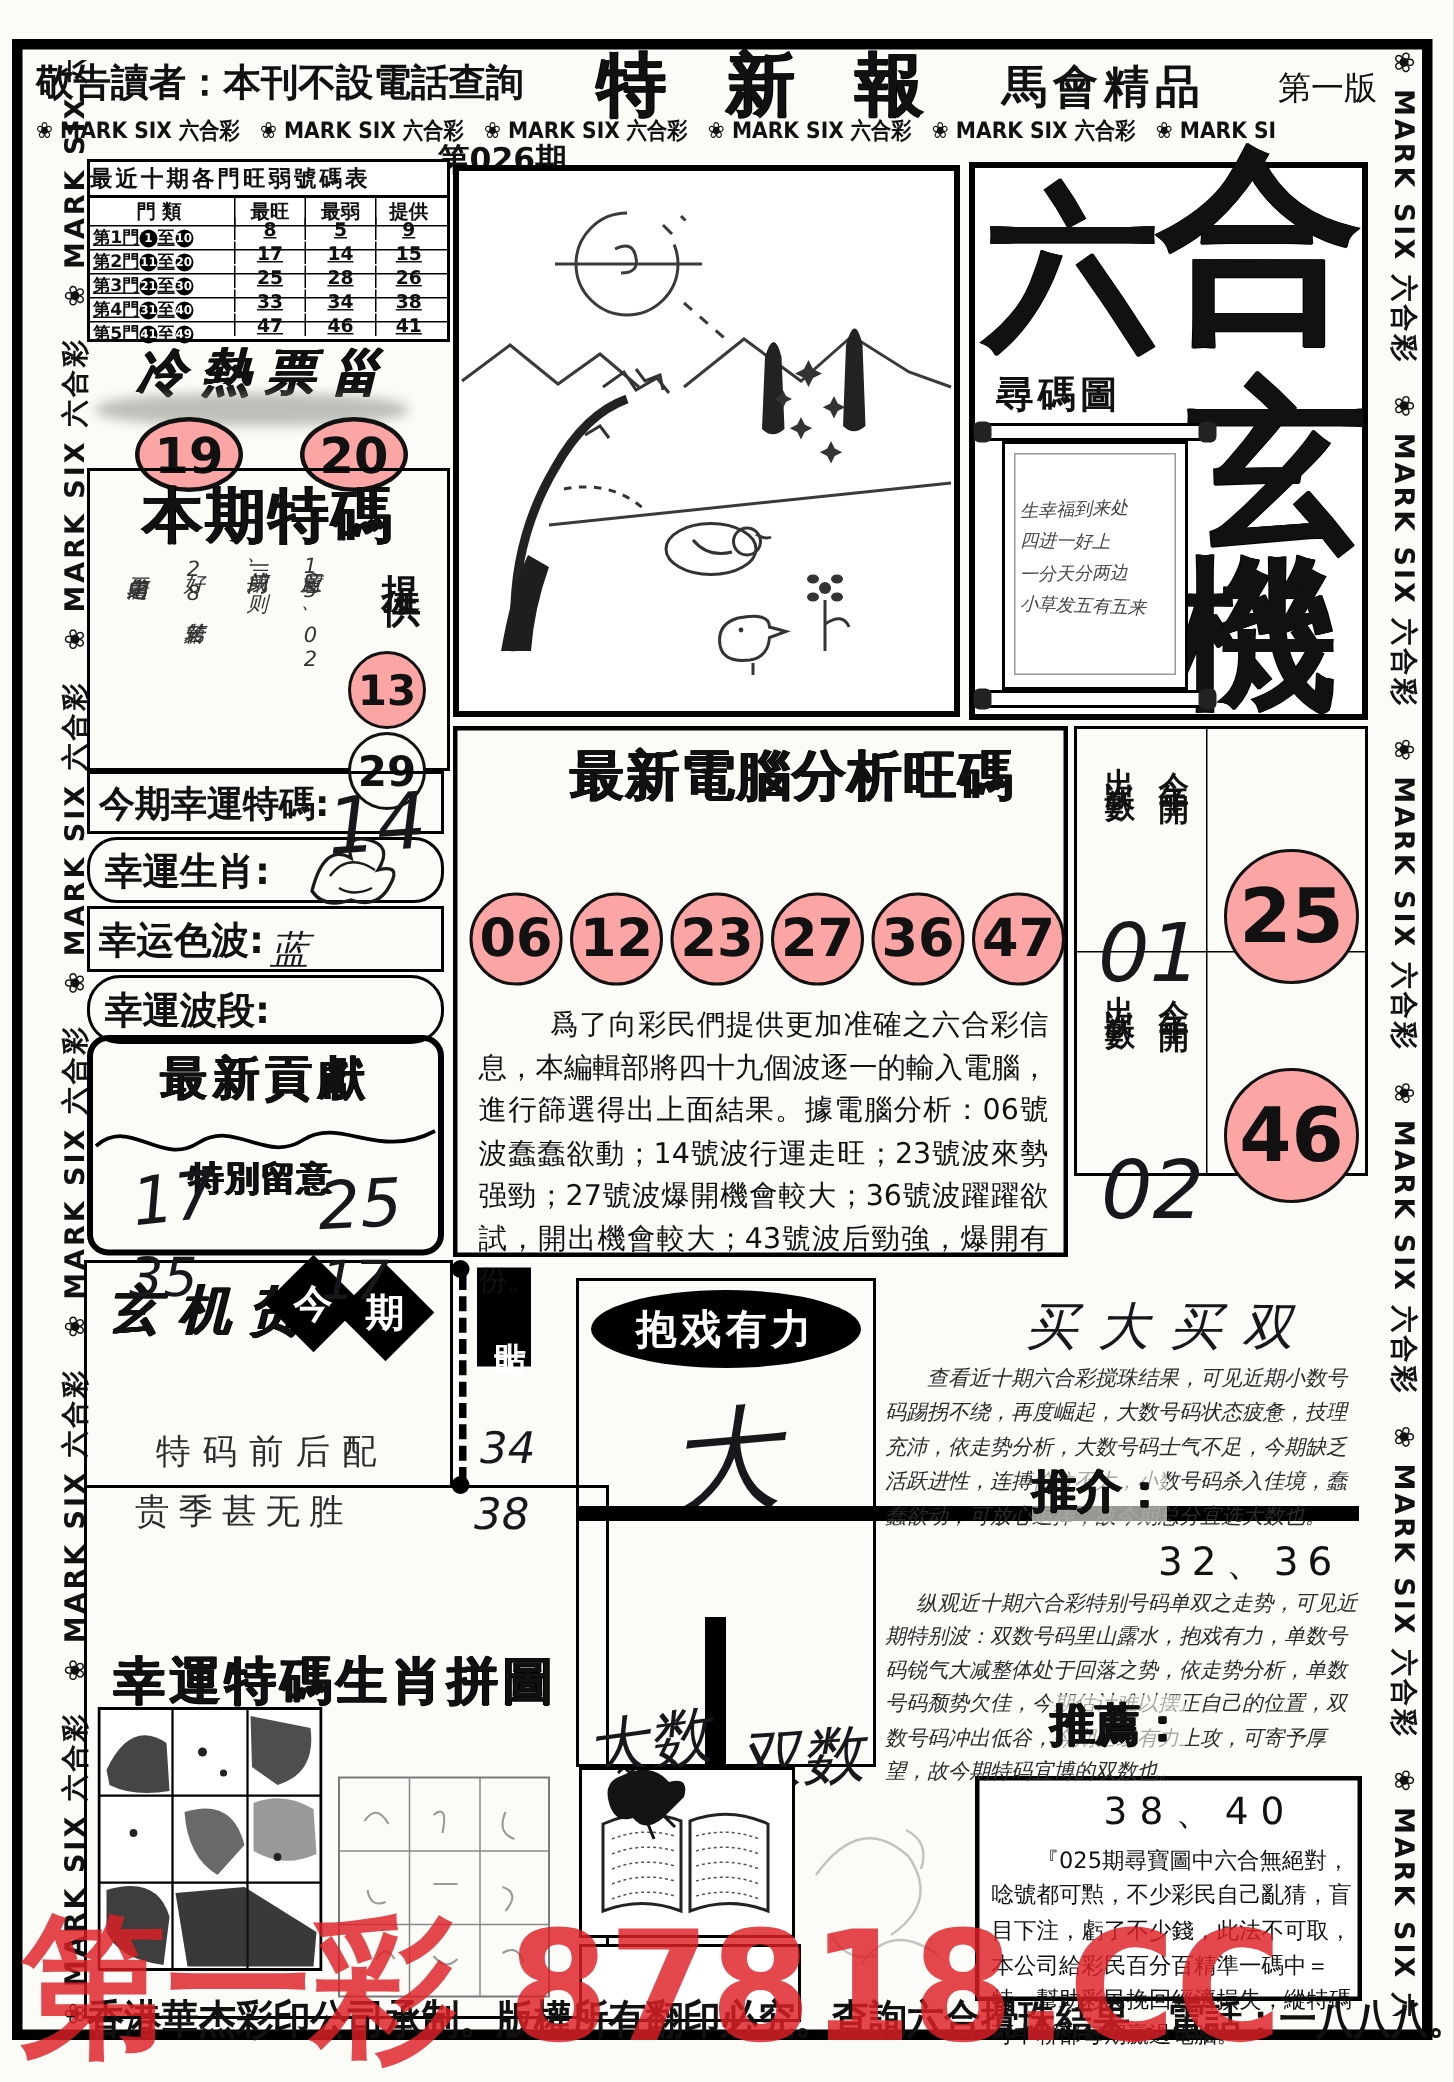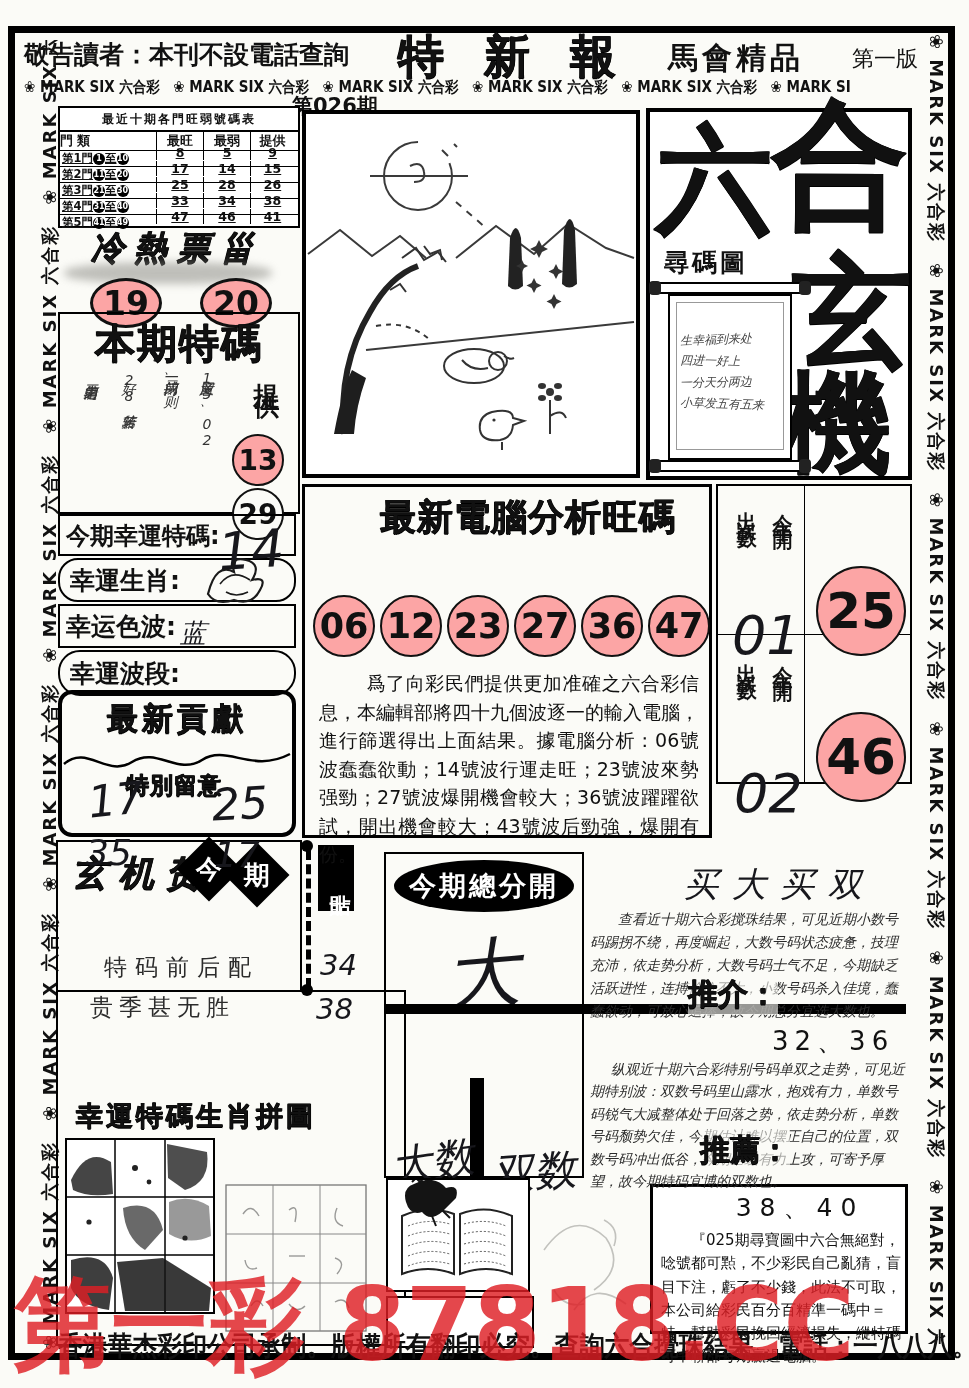--- a/index.html
+++ b/index.html
@@ -43,23 +43,23 @@
   <div class="abs bold" style="left:948px;top:34px;width:1310px;font-size:18px;letter-spacing:2px;white-space:nowrap;transform-origin:0 0;transform:rotate(90deg);overflow:hidden;">❀ MARK SIX 六合彩 ❀ MARK SIX 六合彩 ❀ MARK SIX 六合彩 ❀ MARK SIX 六合彩 ❀ MARK SIX 六合彩 ❀ MARK SIX 六合彩 ❀ MARK SIX 六合彩 ❀ MARK SIX 六合彩</div>
 
   <div class="abs bold" style="left:24px;top:38px;font-size:25px;">敬告讀者：本刊不設電話查詢</div>
   <div class="abs bold heavy" style="left:398px;top:26px;font-size:46px;letter-spacing:40px;white-space:nowrap;">特新報</div>
   <div class="abs bold" style="left:668px;top:38px;font-size:30px;letter-spacing:4px;">馬會精品</div>
   <div class="abs" style="left:852px;top:44px;font-size:22px;">第一版</div>
   <div class="abs bold" style="left:24px;top:78px;width:918px;font-size:15px;white-space:nowrap;overflow:hidden;transform:scaleX(.9);transform-origin:0 0;">❀ MARK SIX 六合彩 ❀ MARK SIX 六合彩 ❀ MARK SIX 六合彩 ❀ MARK SIX 六合彩 ❀ MARK SIX 六合彩 ❀ MARK SIX 六合彩 ❀ MARK SIX 六合彩</div>
   <div class="abs bold" style="left:292px;top:92px;font-size:21px;">第026期</div>
 
   <div class="abs bx2" style="left:58px;top:106px;width:238px;height:118px;background:#fff;">
-    <div class="bold" style="height:22px;line-height:22px;text-align:center;font-size:12px;letter-spacing:2px;border-bottom:2px solid #000;">最近十期各門旺弱號碼表</div>
+    <div class="bold" style="height:22px;line-height:22px;font-size:15px;letter-spacing:2px;border-bottom:2px solid #000;">最近十期各門旺弱號碼表</div>
     <div style="display:grid;grid-template-columns:96px 47px 47px 44px;height:18px;">
-      <div style="font-size:13px;font-weight:bold;letter-spacing:4px;font-family:Liberation Mono, monospace;">門類</div>
+      <div style="text-align:center;font-size:13px;font-weight:bold;letter-spacing:4px;font-family:Liberation Mono, monospace;">門類</div>
       <div style="border-left:1px solid #000;text-align:center;font-size:13px;font-weight:bold;">最旺</div>
       <div style="border-left:1px solid #000;text-align:center;font-size:13px;font-weight:bold;">最弱</div>
       <div style="border-left:1px solid #000;text-align:center;font-size:13px;font-weight:bold;">提供</div>
     </div>
     <div class="tblrow">
       <div><span>第1門</span><span class="dn">1</span><span>至</span><span class="dn">10</span></div>
       <div class="valshift">8</div>
       <div class="valshift">5</div>
       <div class="valshift">9</div>
     </div>
@@ -143,21 +143,21 @@
 
   <div class="abs dash" style="left:306px;top:850px;height:138px;"></div>
   <div class="abs dot" style="left:301px;top:840px;"></div>
   <div class="abs dot" style="left:301px;top:984px;"></div>
   <div class="abs vert" style="left:318px;top:845px;height:66px;width:36px;background:#000;color:#fff;font-size:21px;font-weight:bold;text-align:center;">貼士</div>
   <div class="abs hand" style="left:320px;top:948px;font-size:29px;">34</div>
   <div class="abs hand" style="left:316px;top:992px;font-size:29px;">38</div>
 
   <div class="abs bx2" style="left:56px;top:990px;width:326px;height:352px;padding-left:20px;">
     <div class="abs" style="left:32px;top:0;font-size:23px;letter-spacing:6px;color:#2c2c2c;">贵季甚无胜</div>
-    <div class="abs bold heavy" style="left:18px;top:106px;font-size:27px;letter-spacing:3px;text-align:center;">幸運特碼生肖拼圖</div>
+    <div class="abs bold heavy" style="left:18px;top:106px;font-size:34px;letter-spacing:3px;text-align:center;">幸運特碼生肖拼圖</div>
     <svg class="abs" style="left:7px;top:146px;" width="150" height="176" viewBox="0 0 150 176">
       <rect x="1" y="1" width="148" height="174" fill="#fff" stroke="#000" stroke-width="2"></rect>
       <line x1="50" y1="1" x2="50" y2="175" stroke="#000" stroke-width="1.5"></line>
       <line x1="100" y1="1" x2="100" y2="175" stroke="#000" stroke-width="1.5"></line>
       <line x1="1" y1="59" x2="149" y2="59" stroke="#000" stroke-width="1.5"></line>
       <line x1="1" y1="117" x2="149" y2="117" stroke="#000" stroke-width="1.5"></line>
       <path d="M6,42 Q22,8 46,24 L48,56 Q24,60 8,52 Z" fill="#1c1c1c" opacity=".82"></path>
       <path d="M102,6 L142,14 Q146,44 120,52 L103,40 Z" fill="#222" opacity=".8"></path>
       <path d="M58,70 Q90,60 98,92 L80,112 Q60,100 58,70 Z" fill="#2a2a2a" opacity=".7"></path>
       <path d="M6,122 Q40,112 48,140 L44,172 Q14,168 6,150 Z" fill="#1c1c1c" opacity=".85"></path>
@@ -242,21 +242,21 @@
       <div class="circle" style="width:58px;height:58px;font-size:35px;border-width:2.5px;">12</div>
       <div class="circle" style="width:58px;height:58px;font-size:35px;border-width:2.5px;">23</div>
       <div class="circle" style="width:58px;height:58px;font-size:35px;border-width:2.5px;">27</div>
       <div class="circle" style="width:58px;height:58px;font-size:35px;border-width:2.5px;">36</div>
       <div class="circle" style="width:58px;height:58px;font-size:35px;border-width:2.5px;">47</div>
     </div>
     <div class="abs" style="left:14px;top:182px;width:380px;font-size:19px;line-height:1.5;text-align:justify;text-indent:2.5em;">爲了向彩民們提供更加准確之六合彩信息，本編輯部將四十九個波逐一的輸入電腦，進行篩選得出上面結果。據電腦分析：06號波蠢蠢欲動；14號波行運走旺；23號波來勢强勁；27號波爆開機會較大；36號波躍躍欲試，開出機會較大；43號波后勁強，爆開有份。</div>
   </div>
 
   <div class="abs bx2" style="left:384px;top:852px;width:200px;height:326px;box-sizing:border-box;">
-    <div class="abs oval" style="left:8px;top:6px;width:180px;height:52px;font-size:27px;">今期總分開</div>
+    <div class="abs oval" style="left:8px;top:6px;width:180px;height:52px;font-size:27px;">抱戏有力</div>
     <div class="abs hand" style="left:58px;top:70px;font-size:76px;transform:rotate(-5deg);">大</div>
   </div>
   <div class="abs" style="left:384px;top:1004px;width:522px;height:10px;background:#000;"></div>
   <div class="abs" style="left:470px;top:1078px;width:14px;height:100px;background:#000;"></div>
   <div class="abs hand" style="left:390px;top:1134px;font-size:42px;transform:rotate(-8deg);">大数</div>
   <div class="abs hand" style="left:492px;top:1144px;font-size:42px;transform:rotate(-4deg);">双数</div>
 
   <div class="abs bx2" style="left:386px;top:1178px;width:144px;height:114px;box-sizing:border-box;background:#fff;">
     <svg width="140" height="110" viewBox="0 0 140 110">
       <path d="M14,36 Q40,24 66,34 L66,94 Q40,84 14,94 Z" fill="#fff" stroke="#222" stroke-width="2"></path>

